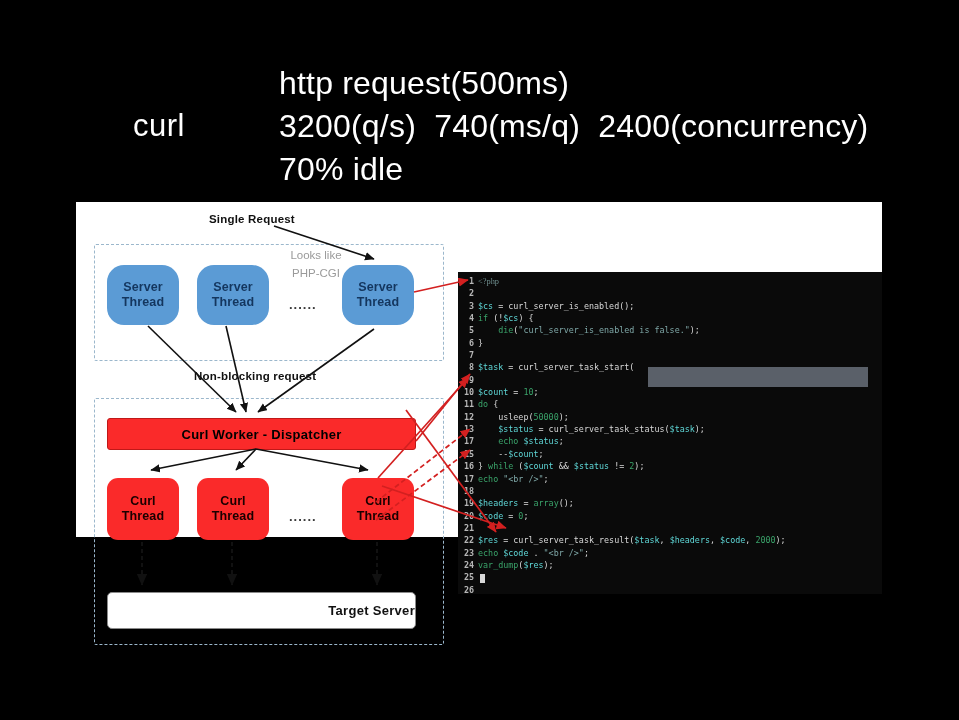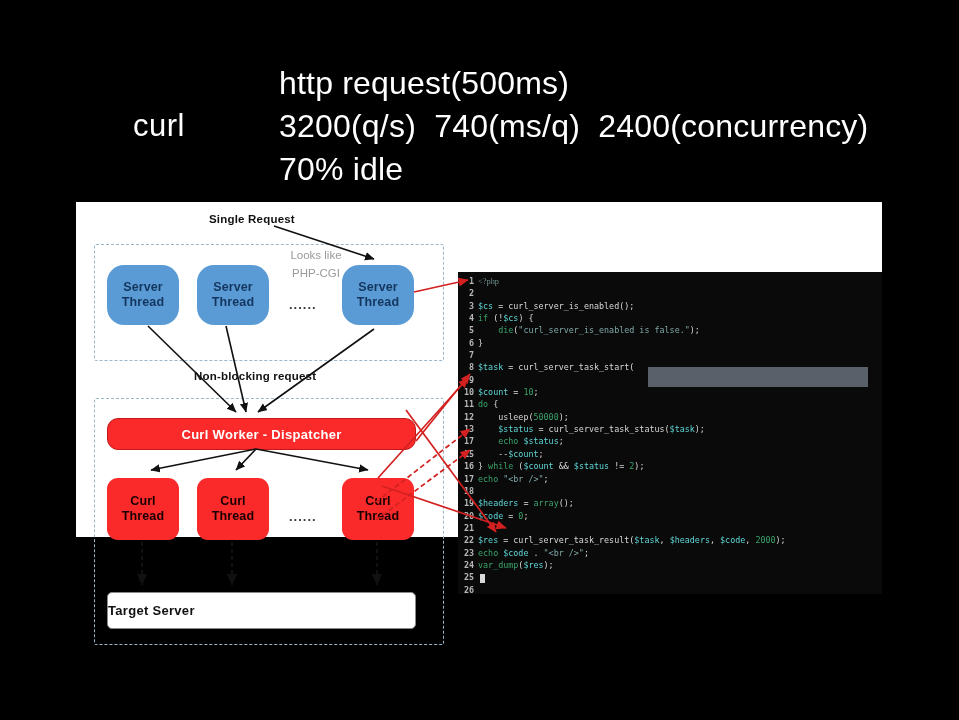--- a/index.html
+++ b/index.html
@@ -61,28 +61,28 @@
     position:absolute;left:182px;top:44px;width:116px;text-align:center;
     font-size:11.5px;color:#9a9a9a;line-height:18px;font-weight:400;
   }
   #nonblocking{
     position:absolute;left:118px;top:168px;font-size:11.5px;font-weight:bold;
     color:#111;letter-spacing:.2px;
   }
 
   #dispatcher{
     position:absolute;left:31px;top:216px;width:307px;height:30px;
-    background:#FA2A2A;border:1px solid #c01818;border-radius:11px;
+    background:#FA2A2A;border:1px solid #c01818;border-radius:3px;
     display:flex;align-items:center;justify-content:center;
-    font-size:13px;font-weight:bold;color:#ffffff;letter-spacing:.3px;
+    font-size:13px;font-weight:bold;color:#000000;letter-spacing:.3px;
   }
   #target-server{
     position:absolute;left:31px;top:390px;width:307px;height:35px;
     background:#fff;border:1px solid #8a8a8a;border-radius:5px;
-    display:flex;align-items:center;justify-content:flex-start;
+    display:flex;align-items:center;justify-content:flex-end;
     font-size:13px;font-weight:bold;color:#111;letter-spacing:.3px;
   }
 
   #diagram-arrows{position:absolute;left:0;top:0;width:385px;height:455px;pointer-events:none;}
 
   
   #terminal{
     position:absolute;left:382px;top:70px;width:424px;height:322px;
     background:#0a0a0a;overflow:hidden;
   }

